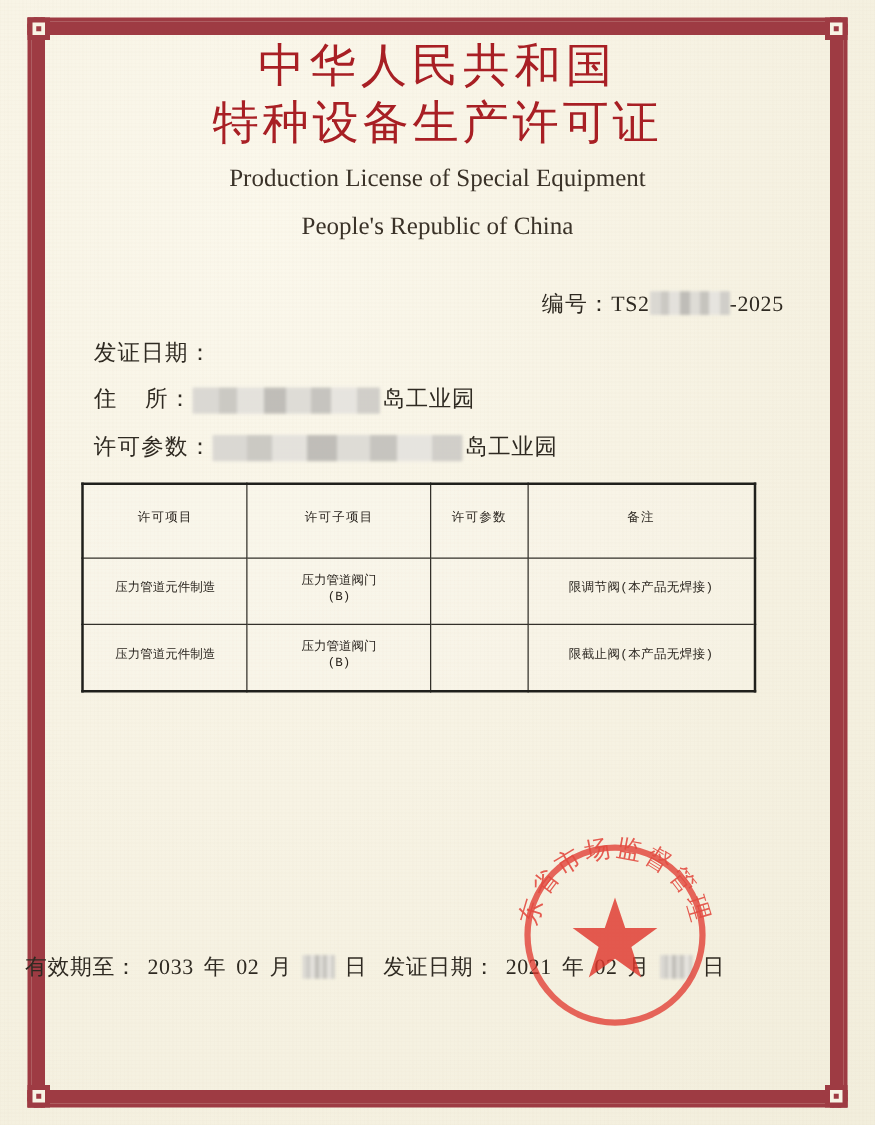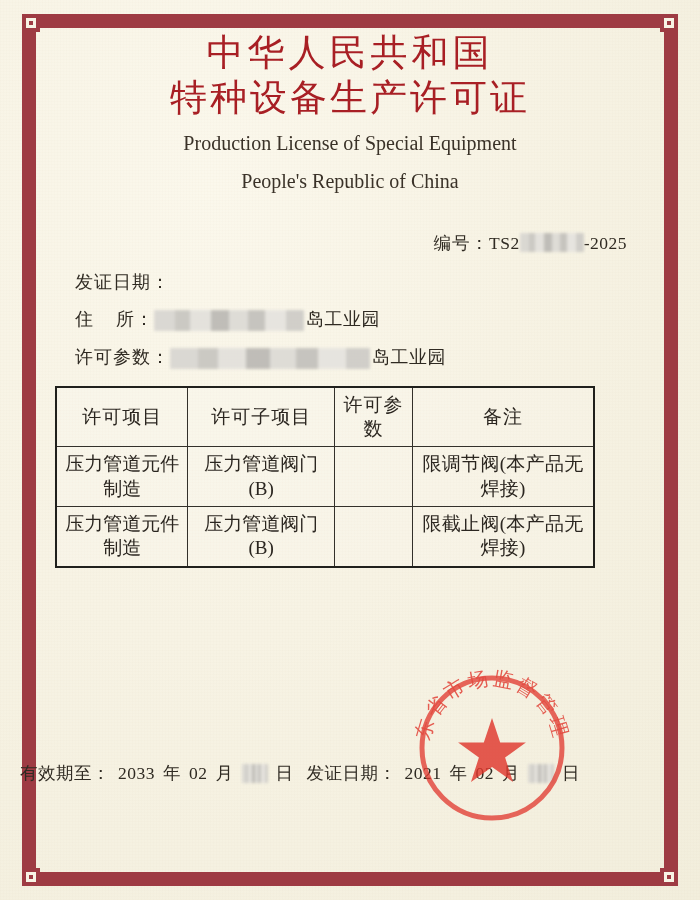--- a/index.html
+++ b/index.html
@@ -212,27 +212,28 @@
     margin-top: 28px;
     padding-left: 32px;
     font-size: 17.5px;
     color: #2f2a22;
     letter-spacing: .5px;
   }
 
   
   .scope-table {
     margin-top: 7px;
-    margin-left: 0;
+    margin-left: 10px;
     width: 540px;
     border-collapse: collapse;
     border: 2.5px solid #20201c;
-    font-size: 19px;
+    font-size: 10px;
     color: #2b2620;
     background: rgba(255,255,255,.12);
+    font-family: Liberation Mono, monospace;
   }
   .scope-table th,
   .scope-table td {
     border: 1px solid #33302a;
     text-align: center;
     vertical-align: middle;
     padding: 5px 4px;
     line-height: 1.28;
   }
   .scope-table th {

